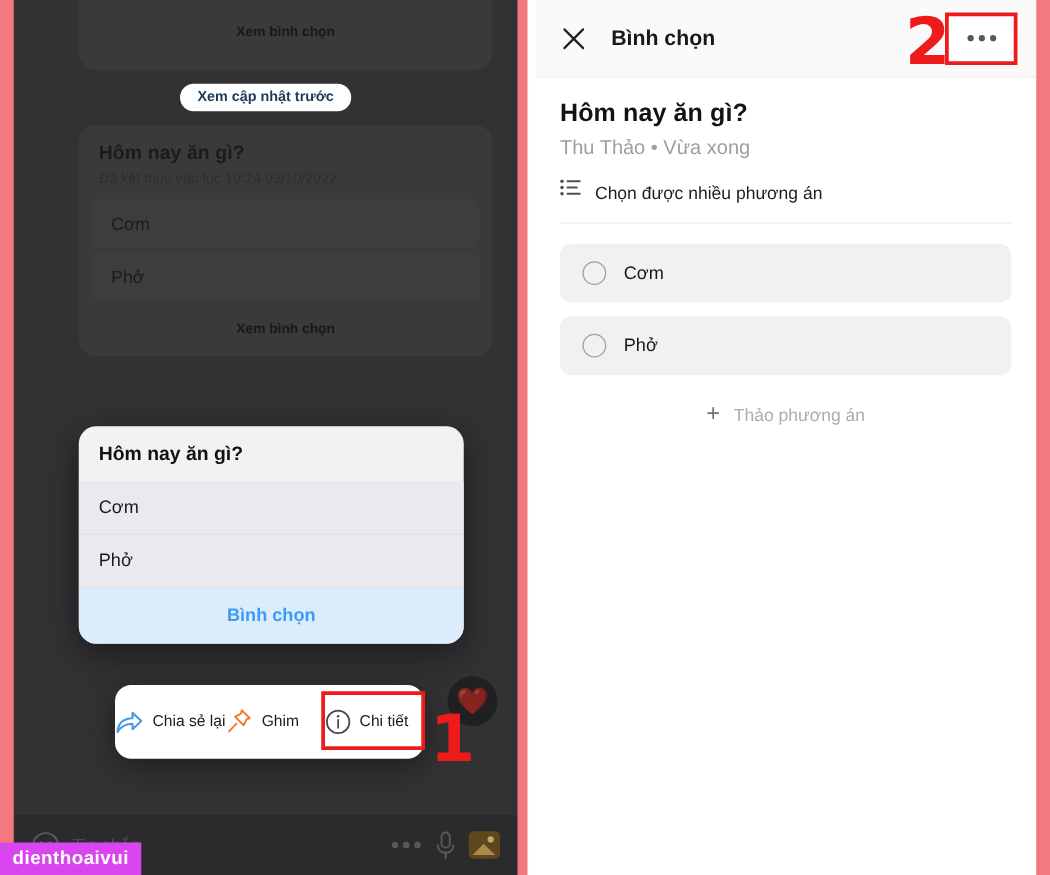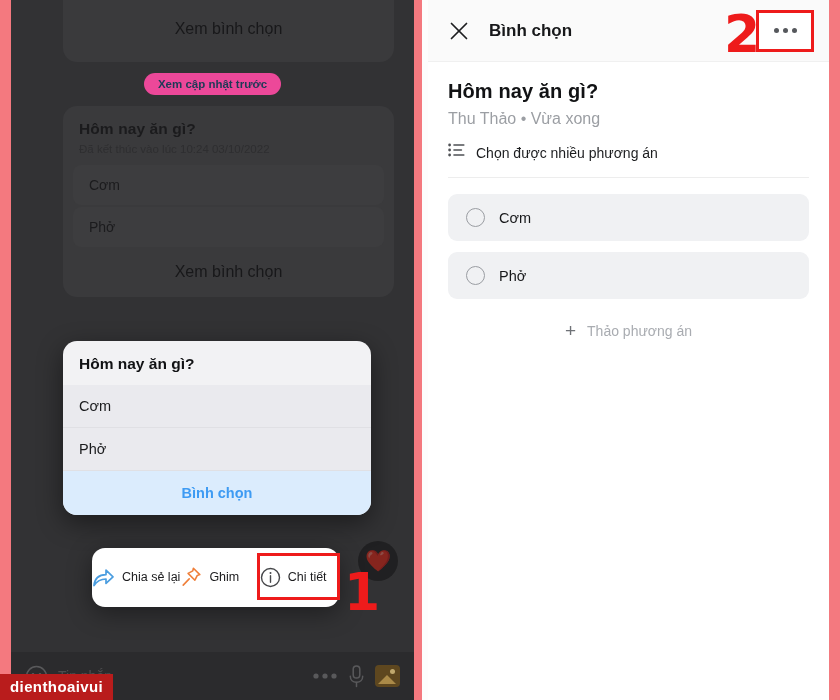--- a/index.html
+++ b/index.html
@@ -65,30 +65,30 @@
     font-size: 14px;
     color: #1b1b1d;
     padding: 12px 16px;
     margin: 0 10px;
     background: #3d3d3f;
     border-radius: 8px;
     margin-bottom: 2px;
   }
   .poll-action {
     text-align: center;
-    font-size: 16px;
-    font-weight: 400;
+    font-size: 11px;
+    font-weight: 700;
     color: #18181a;
     padding: 14px 10px 16px 10px;
   }
 
   .sys-pill-wrap { text-align: center; padding: 11px 0; }
   .sys-pill {
     display: inline-block;
-    background: #ec4899;
+    background: #ffffff;
     color: #1d3a56;
     font-size: 11.5px;
     font-weight: 600;
     padding: 5px 14px;
     border-radius: 12px;
   }
 
   
   .card-top {
     margin: 0 20px 0 52px;
@@ -212,21 +212,21 @@
     content: "";
     position: absolute; right: 5px; top: 4px;
     width: 5px; height: 5px; border-radius: 50%;
     background: #e6c87e;
   }
 
   
   .watermark {
     position: absolute;
     left: 0; bottom: 0;
-    background: #b91c1c;
+    background: #d946ef;
     color: #fff;
     font-weight: 700;
     font-size: 15px;
     letter-spacing: .4px;
     padding: 4px 10px 5px 10px;
     z-index: 70;
   }
 
   
   .panel-right {

